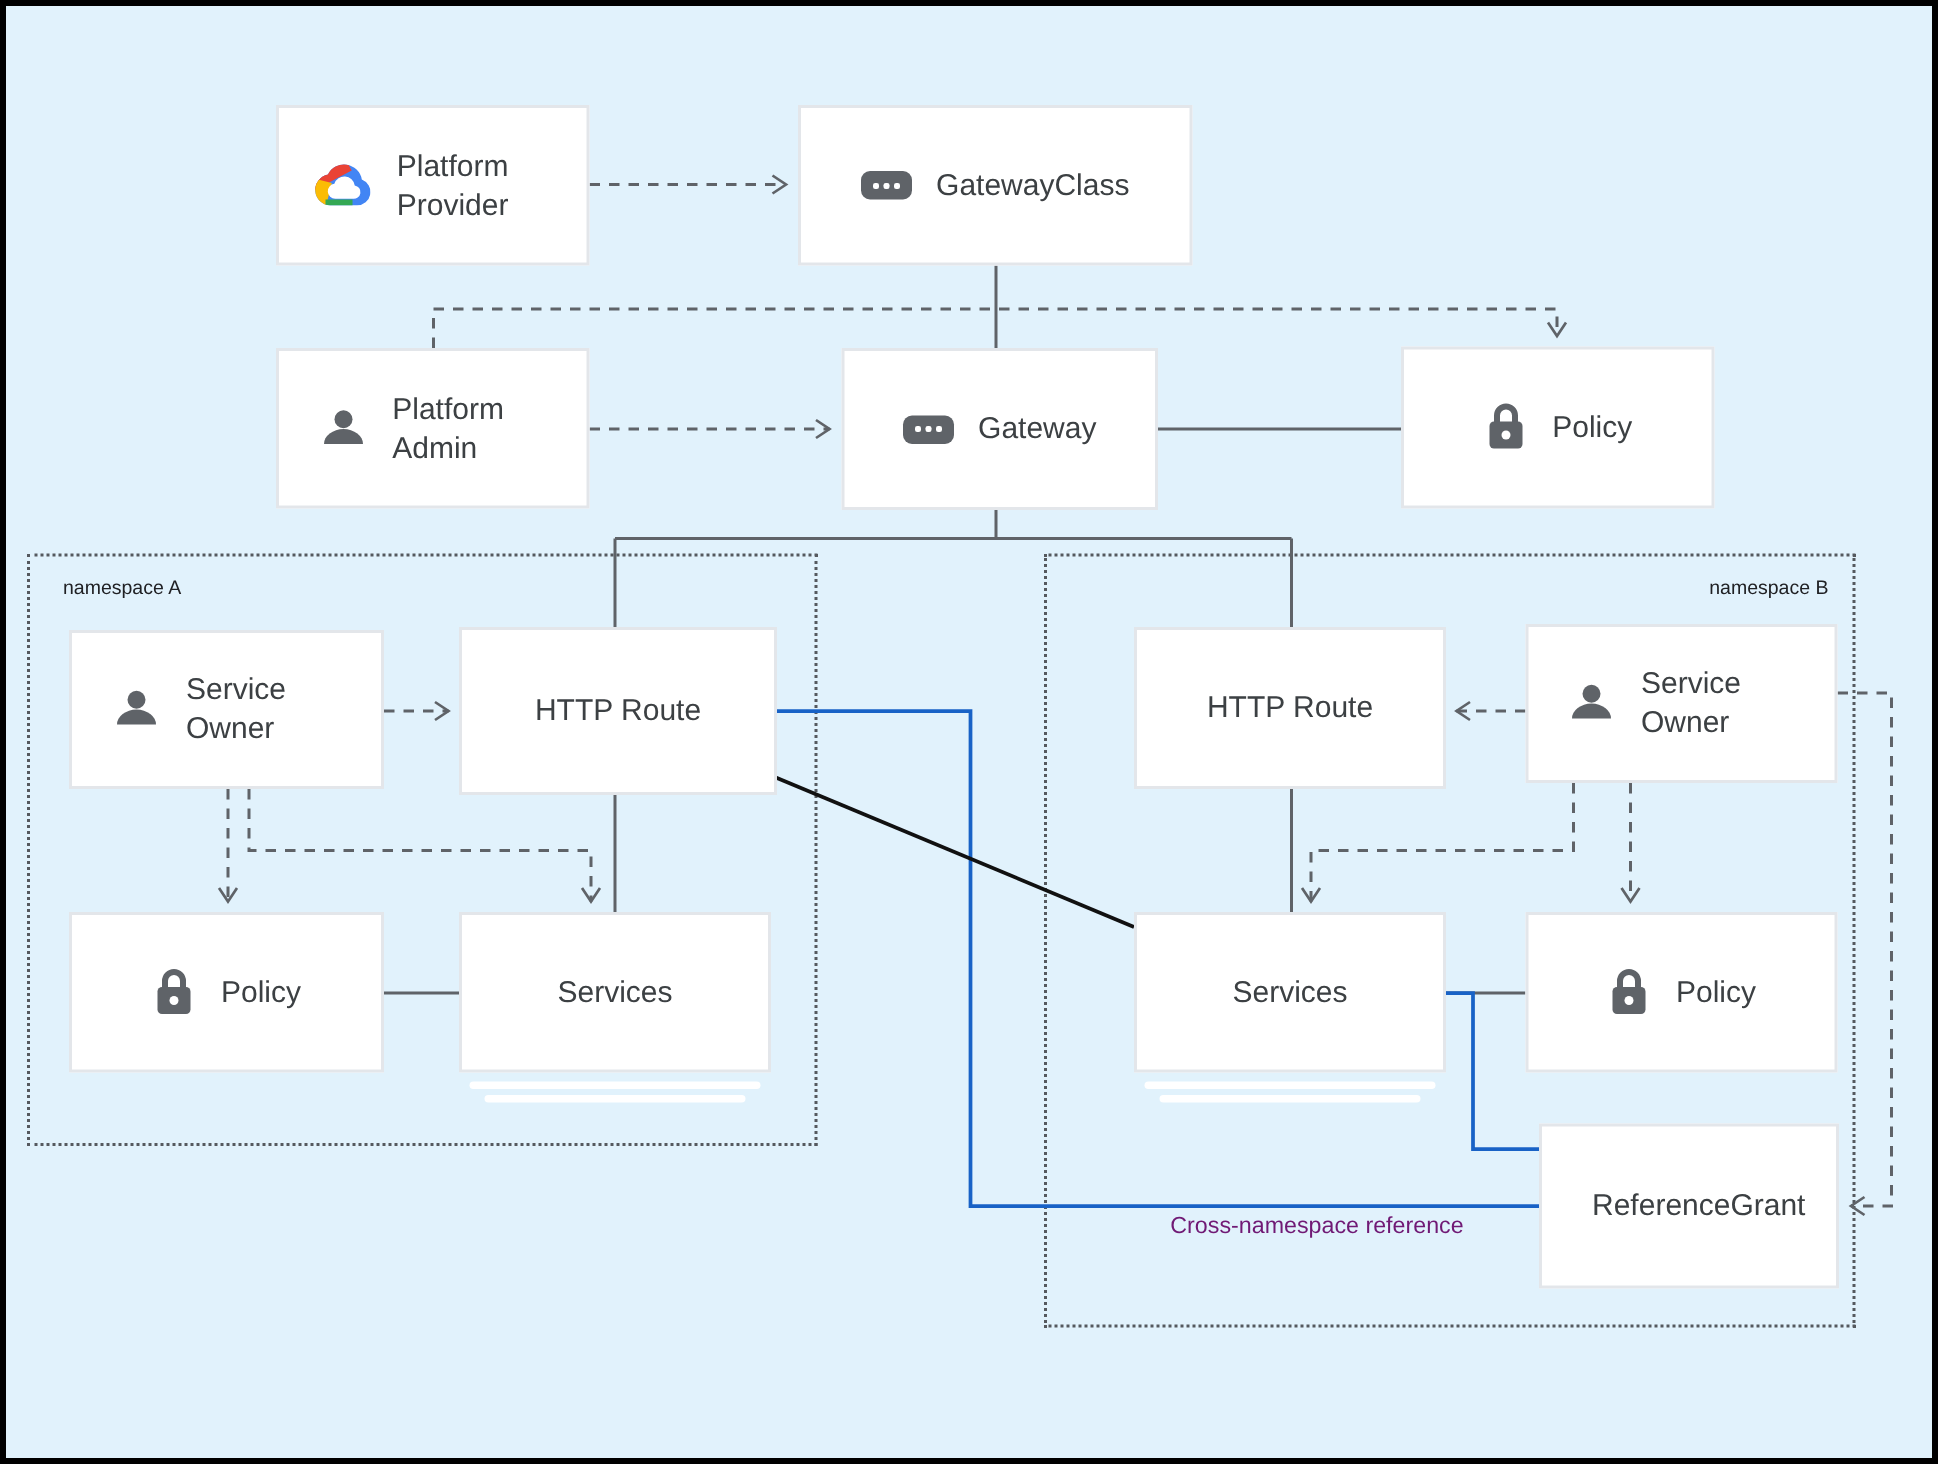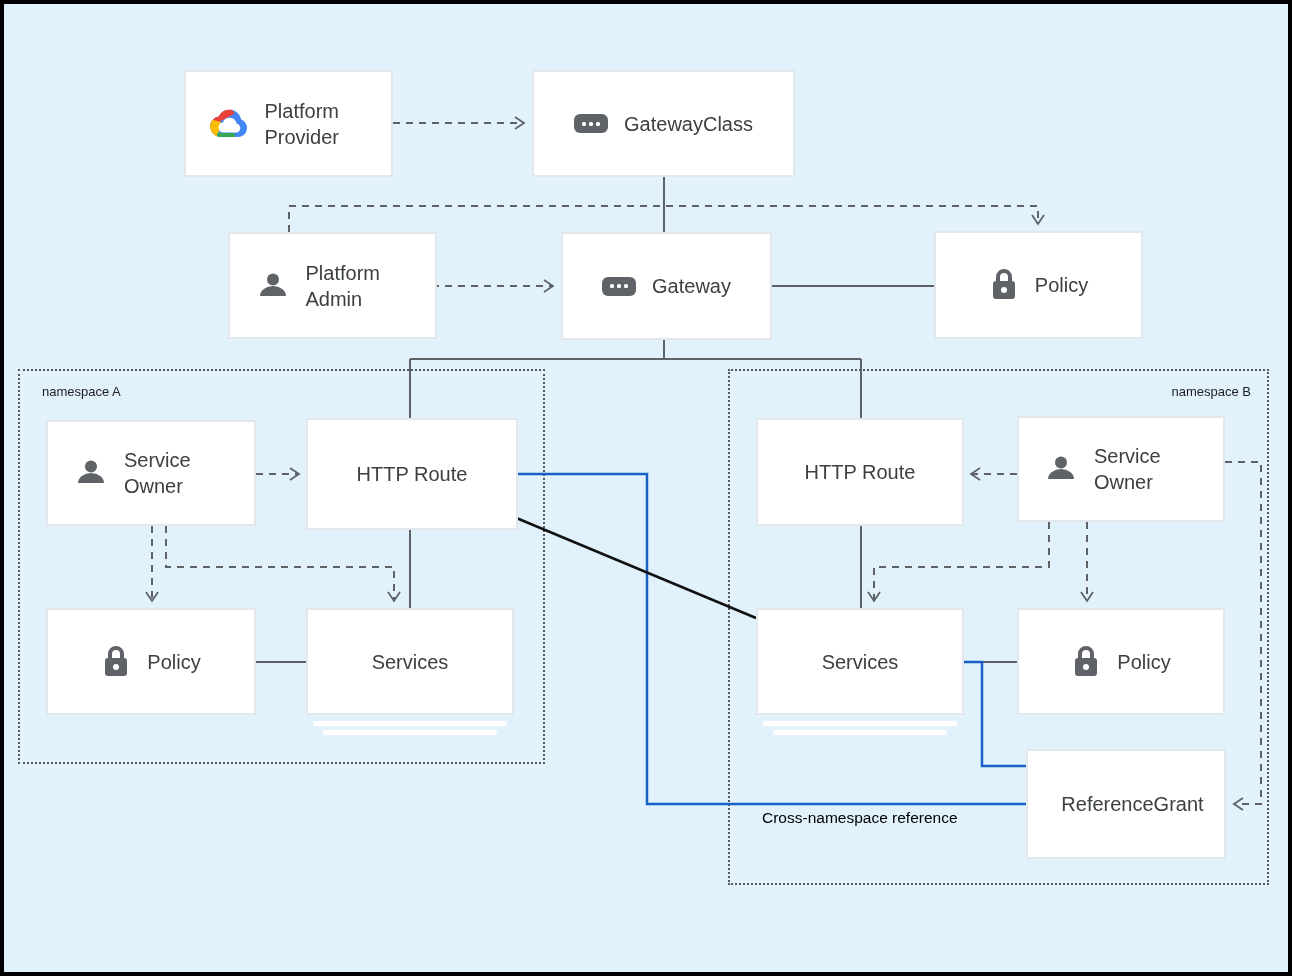--- a/index.html
+++ b/index.html
@@ -9,38 +9,38 @@
     background:#e1f2fc; border:4px solid #000; box-sizing:border-box;
     overflow:hidden;
   }
   
   #wires { position:absolute; left:0; top:0; width:1292px; height:976px; z-index:2; }
   
   .ns {
     position:absolute; border:2px dotted #55595e; box-sizing:border-box; z-index:1;
   }
   #ns-a { left:14px;  top:365px; width:527px; height:395px; }
-  #ns-b { left:724px; top:365px; width:541px; height:516px; }
+  #ns-b { left:692px; top:365px; width:541px; height:516px; }
   .ns-label {
     position:absolute; font-size:13px; color:#202124; z-index:3;
   }
   #ns-a .ns-label { left:22px; top:13px; }
   #ns-b .ns-label { right:16px; top:13px; }
 
   
   .node {
     position:absolute; background:#fff; border:2px solid #e3e6ea;
     box-sizing:border-box; display:flex; align-items:center; justify-content:center;
     gap:16px; font-size:20px; color:#3c4043; z-index:4; line-height:1.3;
   }
   .node .label { white-space:nowrap; }
   .node .label.wrap { white-space:normal; width:104px; }
   #node-platform-provider { left:180px; top:66px;  width:209px; height:107px; }
   #node-gateway-class     { left:528px; top:66px;  width:263px; height:107px; }
-  #node-platform-admin    { left:180px; top:228px; width:209px; height:107px;margin-left:44px; }
+  #node-platform-admin    { left:180px; top:228px; width:209px; height:107px; }
   #node-gateway           { left:557px; top:228px; width:211px; height:108px; }
   #node-policy-top        { left:930px; top:227px; width:209px; height:108px; }
   #node-service-owner-a   { left:42px;  top:416px; width:210px; height:106px; }
   #node-http-route-a      { left:302px; top:414px; width:212px; height:112px; }
   #node-policy-a          { left:42px;  top:604px; width:210px; height:107px; }
   #node-services-a        { left:302px; top:604px; width:208px; height:107px; }
   #node-http-route-b      { left:752px; top:414px; width:208px; height:108px; }
   #node-service-owner-b   { left:1013px;top:412px; width:208px; height:106px; }
   #node-services-b        { left:752px; top:604px; width:208px; height:107px; }
   #node-policy-b          { left:1013px;top:604px; width:208px; height:107px; }
@@ -56,22 +56,22 @@
   
   .icon { display:inline-flex; align-items:center; justify-content:center; flex:0 0 auto; }
   .route-chip {
     width:34px; height:19px; background:#5f6368; border-radius:6px;
     display:flex; align-items:center; justify-content:center; gap:3px;
   }
   .route-chip i { width:4px; height:4px; background:#fff; border-radius:1.5px; display:block; }
 
   
   #cross-ns-label {
-    position:absolute; left:758px; top:805px; width:232px; 
-    font-size:15.5px; color:#000000; z-index:5;
+    position:absolute; left:758px; top:805px; width:232px; text-align:center;
+    font-size:15.5px; color:#701a75; z-index:5;
   }
 </style>
 </head>
 <body>
 
 <div id="stage">
 
   <svg id="wires" viewBox="0 0 1292 976">
     <defs>
       <marker id="arr" viewBox="-11 -8 13 16" refX="0" refY="0" markerWidth="13" markerHeight="16" orient="auto" markerUnits="userSpaceOnUse">

